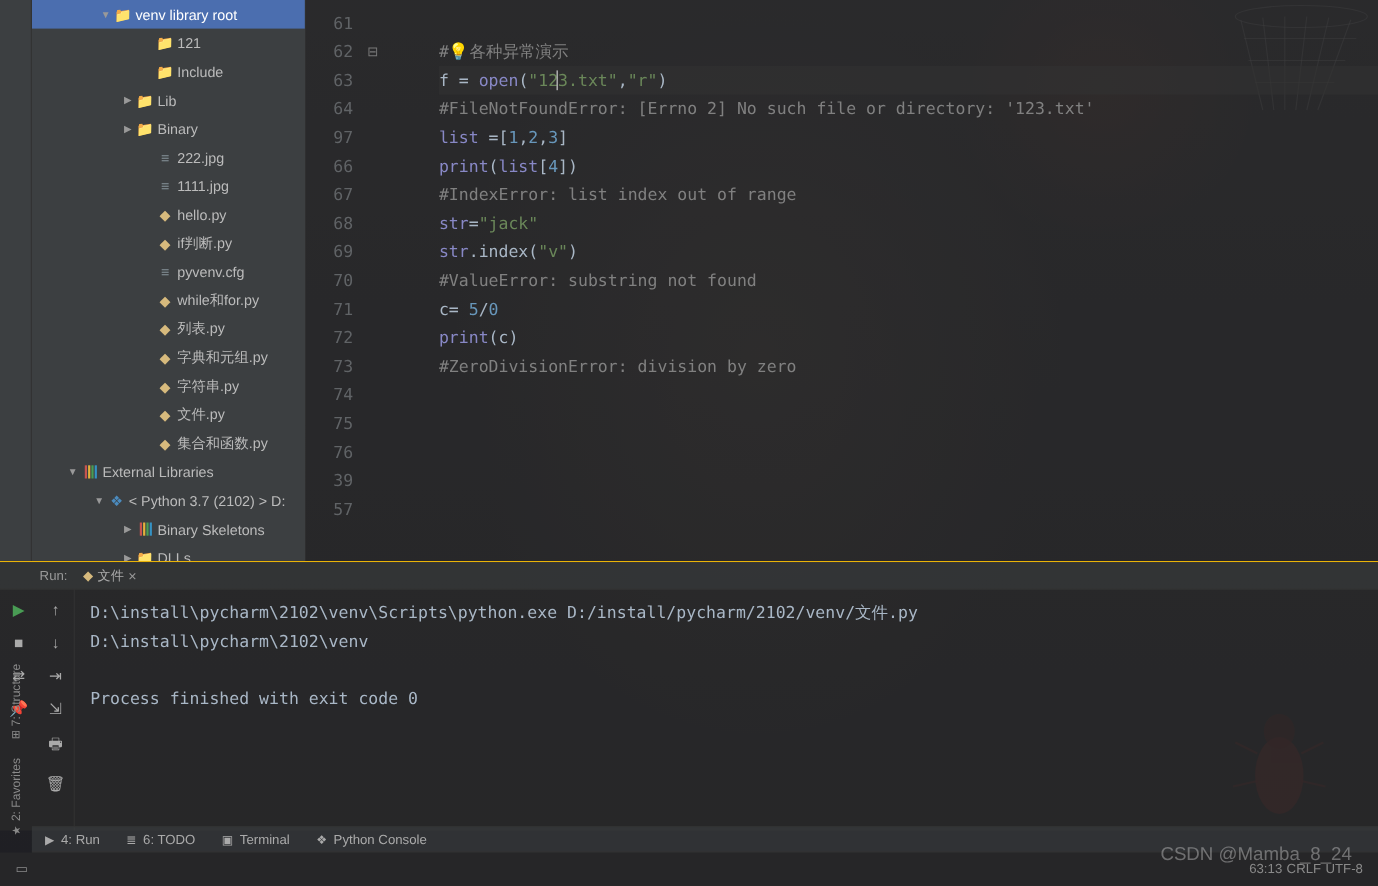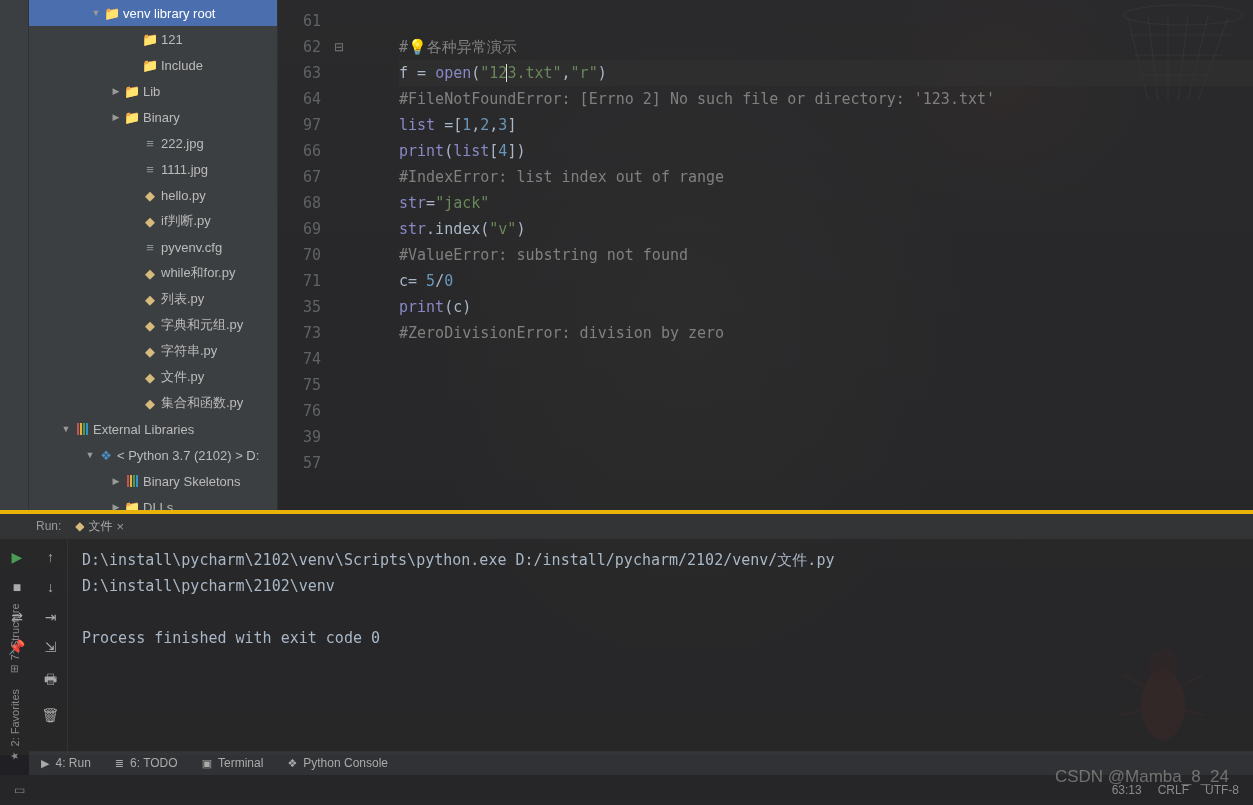--- a/index.html
+++ b/index.html
@@ -80,21 +80,21 @@
 .c-comment { color: #808080; }
 .c-builtin { color: #8888c6; }
 .c-str { color: #6a8759; }
 .c-num { color: #6897bb; }
 .c-op { color: #a9b7c6; }
 .c-default { color: #a9b7c6; }
 .bulb { color: #e4b23c; }
 
 .run-panel {
   height: 245px; display: flex; background: rgba(43,43,43,0.7);
-  border-top: 4px solid #eab308; position: relative; z-index: 1;
+  border-top: 1px solid #eab308; position: relative; z-index: 1;
 }
 .run-header {
   height: 25px; display: flex; align-items: center; gap: 8px;
   padding-left: 36px; font-size: 12px; color: #aaa;
   position: absolute; top: 0; left: 0; right: 0;
   border-bottom: 1px solid #323232; background: rgba(60,63,65,0.5);
 }
 .run-header-title { color: #999; }
 .run-tab {
   display: flex; align-items: center; gap: 4px; padding: 2px 6px;
@@ -127,21 +127,21 @@
 .bottom-tab { display: flex; align-items: center; gap: 6px; cursor: pointer; }
 .bottom-tab-icon { font-size: 11px; }
 
 .status-bar {
   position: absolute; bottom: 0; left: 0; right: 0; height: 30px;
   background: rgba(43,43,43,0.6); display: flex; align-items: center;
   justify-content: space-between; padding: 0 14px; font-size: 12px;
   color: #8a8a8a; z-index: 2;
 }
 .status-left { display: flex; align-items: center; gap: 8px; }
-.status-right { display: flex; gap: 16px; }
+.status-right { display: flex; gap: 4px; }
 .watermark {
   position: absolute; bottom: 18px; right: 24px;
   color: rgba(200,200,200,0.45); font-size: 17px;
   font-family: Arial, sans-serif; z-index: 3; pointer-events: none;
 }
 .hoop {
   position: absolute; top: 0; right: 0; width: 180px; height: 120px;
   z-index: 0; pointer-events: none; opacity: 0.3;
 }
 .net-line { stroke: rgba(200,200,200,0.5); stroke-width: 1; fill: none; }
@@ -292,21 +292,21 @@
         <div>62</div>
         <div>63</div>
         <div>64</div>
         <div>97</div>
         <div>66</div>
         <div>67</div>
         <div>68</div>
         <div>69</div>
         <div>70</div>
         <div>71</div>
-        <div>35</div>
+        <div>72</div>
         <div>73</div>
         <div>74</div>
         <div>75</div>
         <div>76</div>
         <div>39</div>
         <div>57</div>
       </div>
     <div class="gutter-extra" id="gutter-extra">
         <div>&nbsp;</div>
         <div><span class="fold-ind">⊟</span></div>

